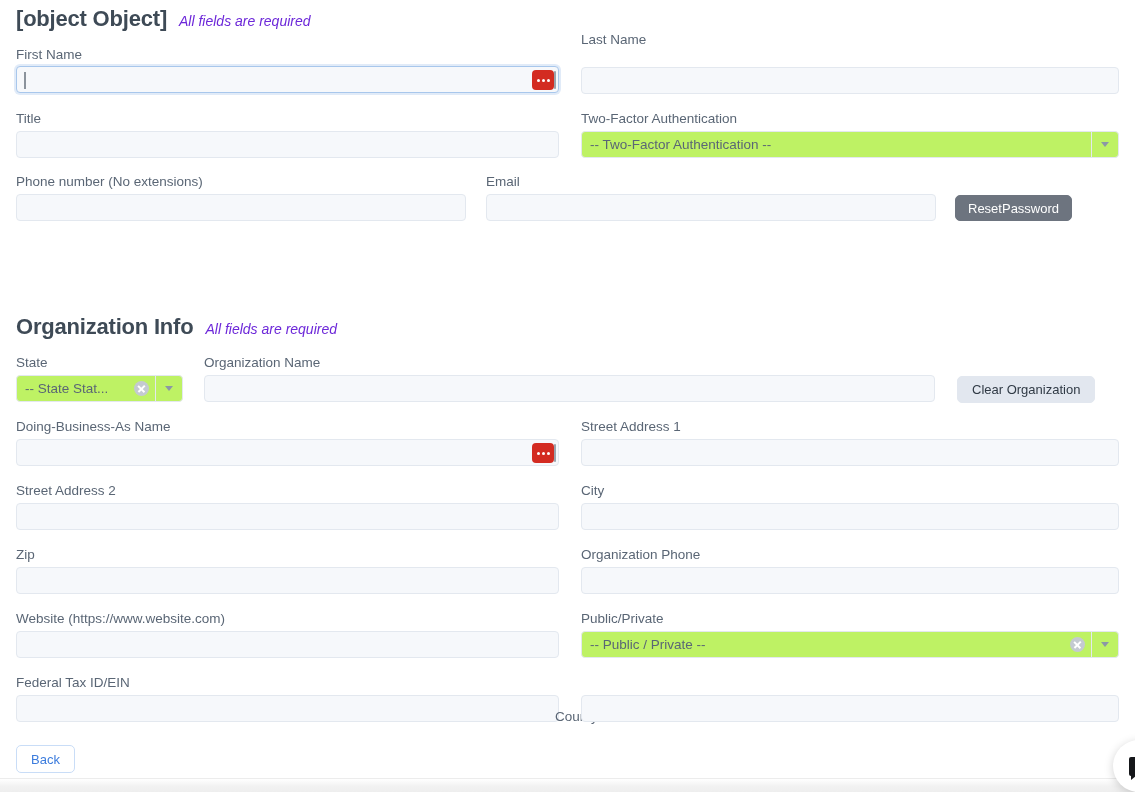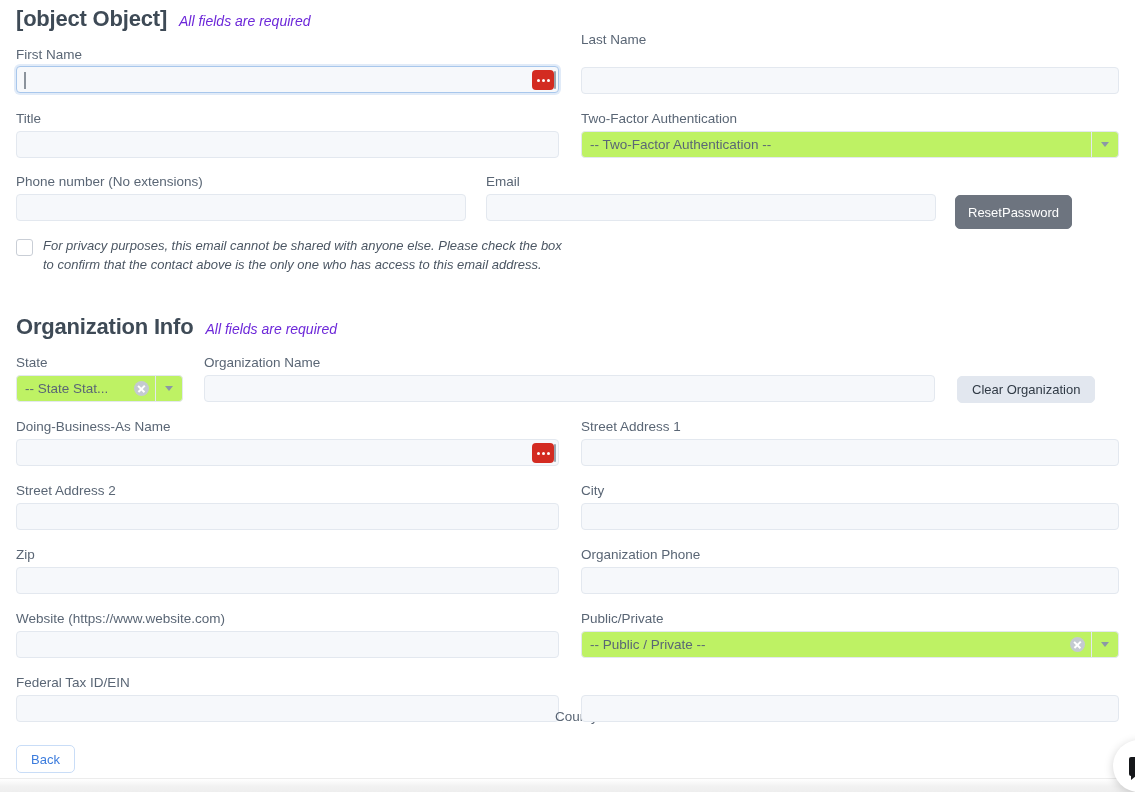--- a/index.html
+++ b/index.html
@@ -170,21 +170,21 @@
     display: inline-flex;
     align-items: center;
     justify-content: center;
     white-space: nowrap;
   }
   .btn-gray {
     background: #6d747f;
     color: #ffffff;
     border: 1px solid #6d747f;
     height: 26px;
-    padding: 16px 12px;
+    padding: 8px 12px;
   }
   .btn-light {
     background: #e2e7ef;
     color: #303a45;
     border: 1px solid #e2e7ef;
     height: 27px;
     padding: 0 14px;
   }
   .btn-outline {
     background: #ffffff;
@@ -305,24 +305,20 @@
   </div>
 
   <div class="field-label" style="position:absolute; left:16px; top:174px;">Phone number (No extensions)</div>
   <div class="input" style="position:absolute; left:16px; top:194px; width:450px;"></div>
 
   <div class="field-label" style="position:absolute; left:486px; top:174px;">Email</div>
   <div class="input" style="position:absolute; left:486px; top:194px; width:450px;"></div>
 
   <div class="btn btn-gray" style="position:absolute; left:955px; top:195px;">ResetPassword</div>
 
-  <div class="check-row" style="left:16px; top:237px;">
-    <div class="checkbox"></div>
-    <div class="check-text">For privacy purposes, this email cannot be shared with anyone else. Please check the box to confirm that the contact above is the only one who has access to this email address.</div>
-  </div>
 
   <div class="section-head" style="position:absolute; left:16px; top:316px;justify-content:space-between;">
     <div class="section-title">Organization Info</div>
     <div class="section-note">All fields are required</div>
   </div>
 
   <div class="field-label" style="position:absolute; left:16px; top:355px;">State</div>
   <div class="select" style="position:absolute; left:16px; top:375px; width:167px;">
     <div class="sel-value">-- State Stat...</div>
     <div class="clear-icon"></div>

